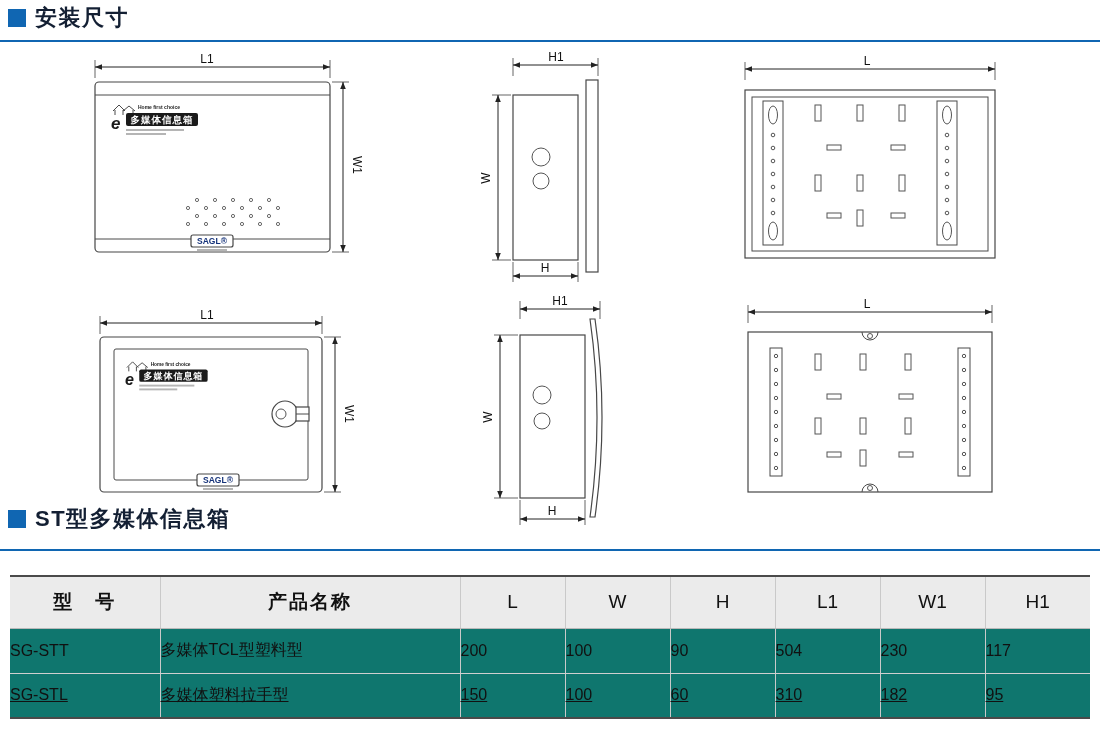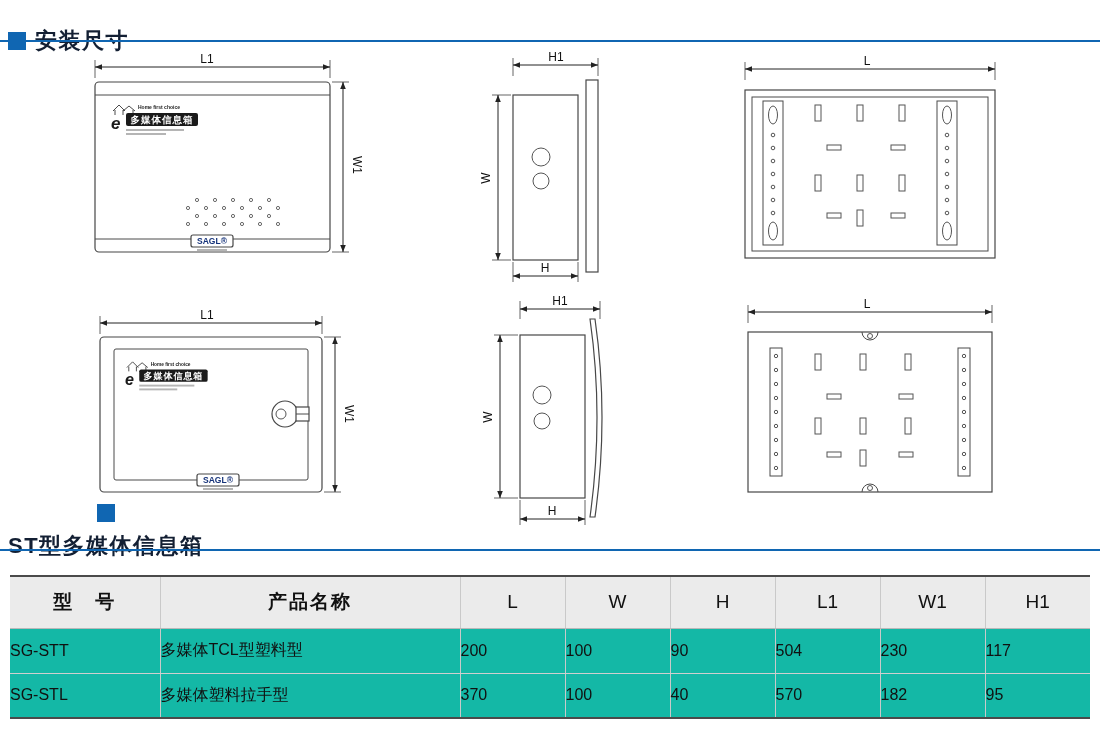--- a/index.html
+++ b/index.html
@@ -27,31 +27,31 @@
   .brandtxt { font-size:8.5px; font-weight:bold; fill:#16337a; text-anchor:middle; }
   .graybar { fill:#b5b5b5; stroke:none; }
 
   .spec-table { position:absolute; left:10px; top:575px; width:1080px; border-collapse:collapse;
                 border-top:2px solid #4a4a4a; border-bottom:2px solid #4a4a4a; }
   .spec-table th, .spec-table td { border-left:1px solid #c9c9c9; border-right:1px solid #c9c9c9;
                 vertical-align:middle; color:#111; }
   .spec-table th { background:var(--table-header-bg,#ebebeb); height:52px; font-size:19px; border-bottom:1px solid #b9b9b9; }
   .spec-table th.th-cn { font-weight:bold; letter-spacing:2px; }
   .spec-table th.th-dim { font-weight:normal; }
-  .spec-table td { height:45px; font-size:16px; background:#14b8a6; border-bottom:1px solid #cfcfcf; }
-  .spec-table tbody tr:last-child td { border-bottom:none; }
+  .spec-table td { height:45px; font-size:16px; background:#0f766e; border-bottom:1px solid #cfcfcf; }
+  .spec-table tbody tr:last-child td { border-bottom:none;text-decoration:underline; }
   .spec-table th:first-child, .spec-table td:first-child { border-left:none; }
   .spec-table th:last-child, .spec-table td:last-child { border-right:none; }
 </style>
 </head>
 <body>
 
 <div class="page">
 
-  <div class="sec-head" style="top:26px;font-family:Liberation Mono, monospace;">
+  <div class="sec-head" style="top:3px;font-family:Liberation Mono, monospace;">
     <span class="sq"></span>
     <span class="sec-title">安装尺寸</span>
   </div>
   <div class="sec-line" style="top:40px;"></div>
 
   <svg class="drw" style="left:85px;top:52px;" width="300" height="215" viewBox="0 0 300 215">
     <defs>
       <marker id="ar1" viewBox="0 0 10 10" refX="10" refY="5" markerWidth="9" markerHeight="7" orient="auto-start-reverse" markerUnits="userSpaceOnUse">
           <path d="M0,1L10,5L0,9Z" fill="#222"></path>
         </marker>
@@ -302,21 +302,21 @@
       <rect class="slot" x="184" y="96" width="14" height="5"></rect>
       <rect class="slot" x="100" y="120" width="6" height="16"></rect>
       <rect class="slot" x="145" y="120" width="6" height="16"></rect>
       <rect class="slot" x="190" y="120" width="6" height="16"></rect>
       <rect class="slot" x="112" y="154" width="14" height="5"></rect>
       <rect class="slot" x="184" y="154" width="14" height="5"></rect>
       <rect class="slot" x="145" y="152" width="6" height="16"></rect>
     </g>
   </svg>
 
-  <div class="sec-head" style="top:504px;flex-direction:column;">
+  <div class="sec-head" style="top:504px;">
     <span class="sq"></span>
     <span class="sec-title">ST型多媒体信息箱</span>
   </div>
   <div class="sec-line" style="top:549px;"></div>
 
   <table class="spec-table">
     <colgroup>
       <col style="width:150px">
         <col style="width:300px">
       <col style="width:105px">
@@ -345,23 +345,23 @@
         <td>200</td>
         <td>100</td>
         <td>90</td>
         <td>504</td>
         <td>230</td>
         <td>117</td>
       </tr>
       <tr>
         <td>SG-STL</td>
         <td>多媒体塑料拉手型</td>
-        <td>370</td>
+        <td>150</td>
         <td>100</td>
-        <td>40</td>
-        <td>570</td>
+        <td>60</td>
+        <td>310</td>
         <td>182</td>
         <td>95</td>
       </tr>
     </tbody>
   </table>
 
 </div>
 
 </body></html>

